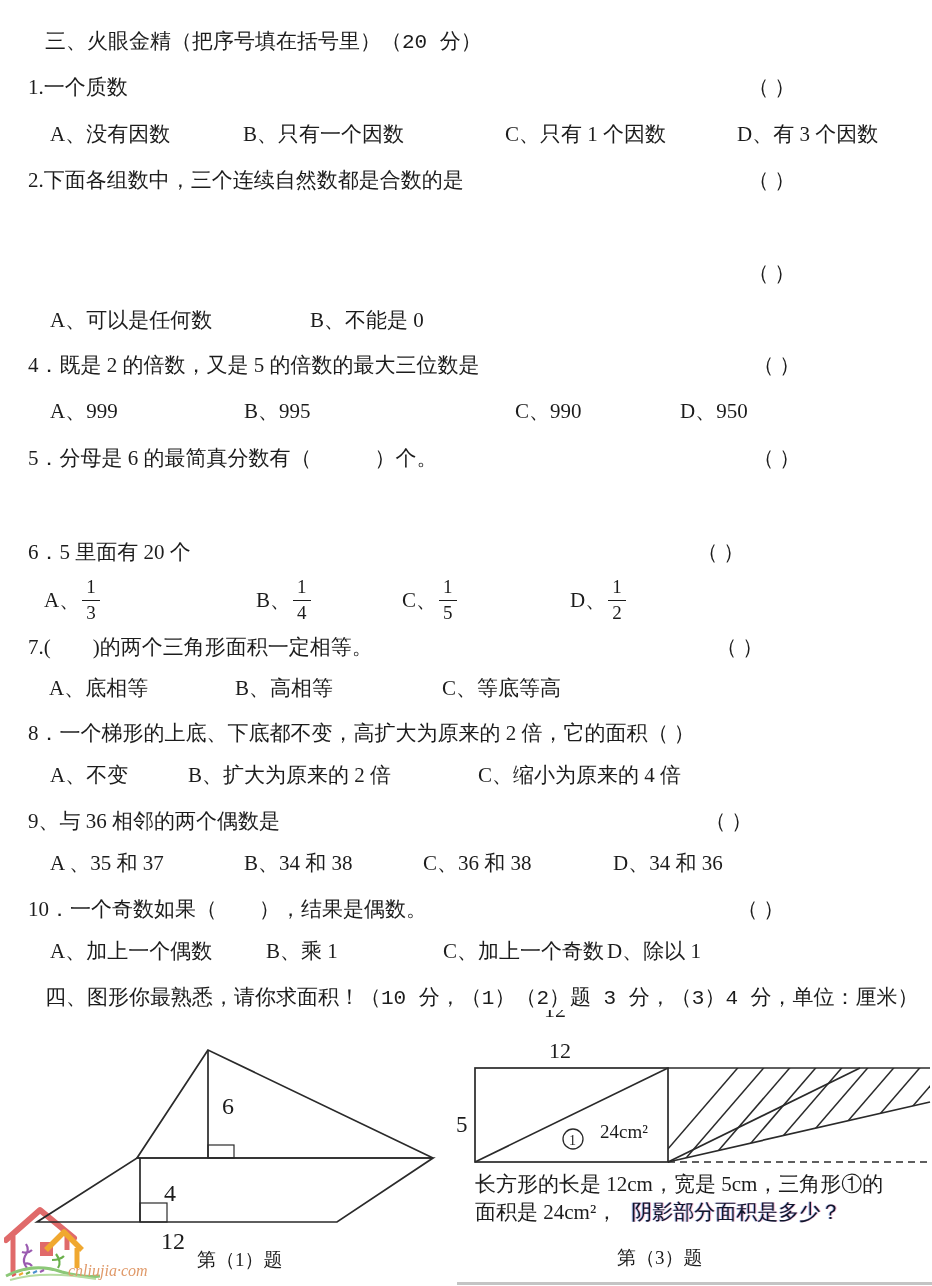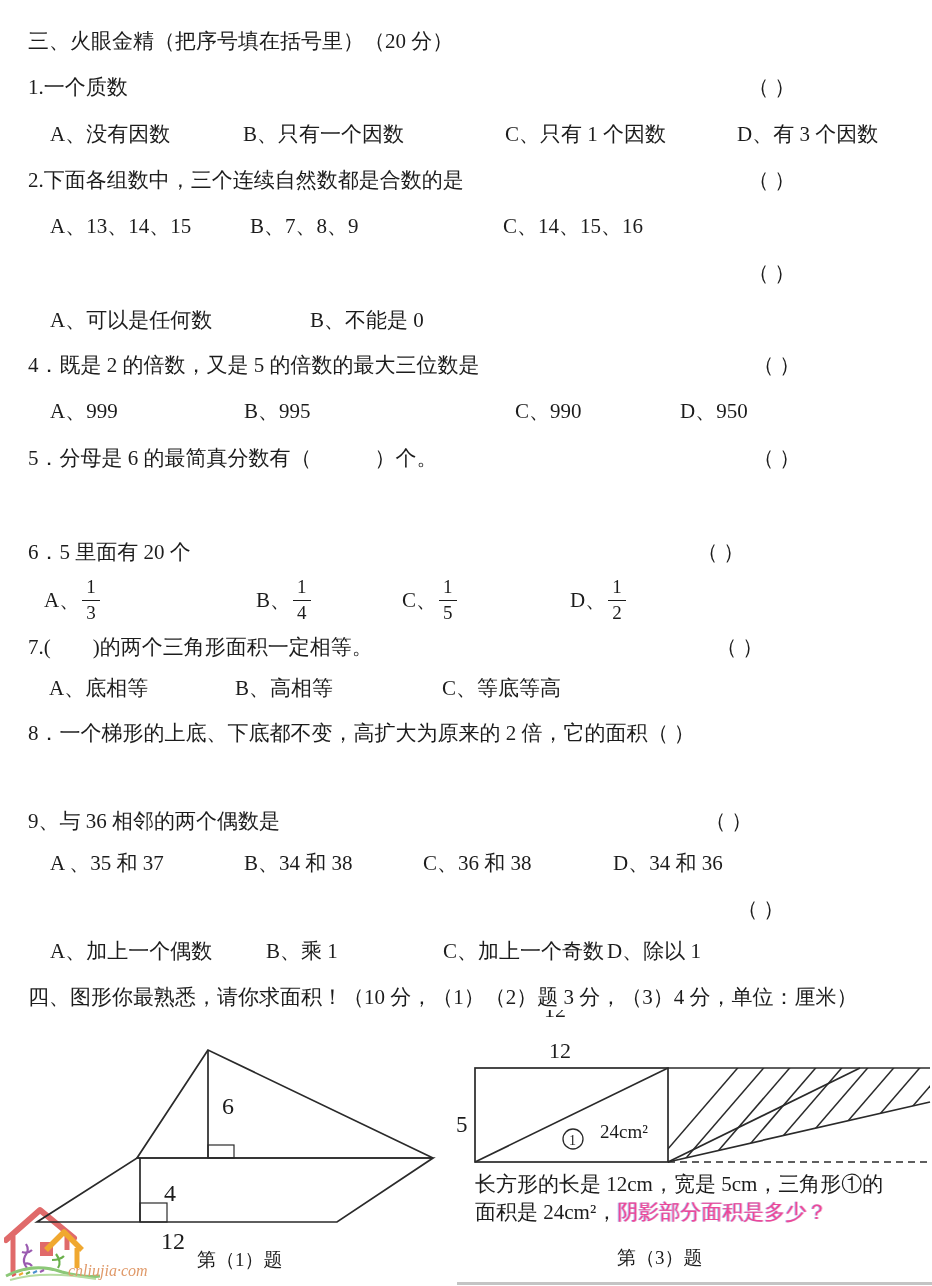--- a/index.html
+++ b/index.html
@@ -3,30 +3,30 @@
 <meta charset="utf-8">
 <style>
   html,body{margin:0;padding:0;background:#ffffff;}
   .page{
     position:relative;width:932px;height:1286px;background:#ffffff;overflow:hidden;
     font-family:"Liberation Serif","DejaVu Serif",serif;color:#1c1c1c;
   }
   .ln{position:absolute;left:0;width:932px;height:28px;font-size:21px;white-space:nowrap;}
   .ln>span{position:absolute;top:0;}
   .qt{left:28px;}
-  .ttl{left:28px;}
+  .ttl{left:45px;font-family:Liberation Mono, monospace;}
   .frow{position:absolute;left:0;width:932px;height:60px;}
   .fopt{position:absolute;top:0;display:inline-flex;align-items:center;height:58px;font-size:21px;}
   .frac{display:inline-block;text-align:center;font-size:19px;line-height:1.2;margin-left:2px;}
   .frac .num{display:block;border-bottom:1.5px solid #1c1c1c;padding:0 4px 1px 4px;}
   .frac .den{display:block;padding-top:1px;}
   .figsvg{position:absolute;left:0;top:1010px;z-index:3;}
   .cap{position:absolute;font-size:19px;z-index:4;white-space:nowrap;}
   .desc{position:absolute;left:475px;width:460px;font-size:21px;z-index:4;white-space:nowrap;}
-  .fringe{color:#ec4899;text-shadow:1px 0 rgba(220,40,120,0.35),-1px 0 rgba(40,90,220,0.35);}
+  .fringe{color:#0f172a;text-shadow:1px 0 rgba(220,40,120,0.35),-1px 0 rgba(40,90,220,0.35);margin-left:14px;}
   .partial12{position:absolute;left:544px;top:1010px;height:10px;overflow:hidden;z-index:4;font-size:22px;}
   .partial12>span{display:block;transform:translateY(-13px);}
   .watermark{position:absolute;left:4px;top:1206px;width:210px;height:80px;z-index:1;}
   .wm-name{position:absolute;left:66px;top:12px;font-size:36px;font-weight:bold;color:#e05858;letter-spacing:24px;white-space:nowrap;}
   .wm-url{position:absolute;left:64px;top:56px;font-size:16px;font-style:italic;color:#e09a6a;white-space:nowrap;}
   .edge-line{position:absolute;left:457px;top:1282px;width:475px;height:3px;background:#c4c4c4;z-index:0;}
 </style>
 </head>
 <body>
 
@@ -44,25 +44,20 @@
     <span style="left:50px">A、没有因数</span>
     <span style="left:243px">B、只有一个因数</span>
     <span style="left:505px">C、只有 1 个因数</span>
     <span style="left:737px">D、有 3 个因数</span>
   </div>
 
   <div class="ln" style="top:166px">
     <span class="qt">2.下面各组数中，三个连续自然数都是合数的是</span>
     <span style="left:748px">（ ）</span>
   </div>
-  <div class="ln" style="top:212px">
-    <span style="left:50px">A、13、14、15</span>
-    <span style="left:250px">B、7、8、9</span>
-    <span style="left:503px">C、14、15、16</span>
-  </div>
 
   <div class="ln" style="top:259px">
     <span style="left:748px">（ ）</span>
   </div>
   <div class="ln" style="top:306px">
     <span style="left:50px">A、可以是任何数</span>
     <span style="left:310px">B、不能是 0</span>
   </div>
 
   <div class="ln" style="top:351px">
@@ -122,33 +117,39 @@
   </div>
   <div class="ln" style="top:674px">
     <span style="left:49px">A、底相等</span>
     <span style="left:235px">B、高相等</span>
     <span style="left:442px">C、等底等高</span>
   </div>
 
   <div class="ln" style="top:719px">
     <span class="qt">8．一个梯形的上底、下底都不变，高扩大为原来的 2 倍，它的面积（  ）</span>
   </div>
+  <div class="ln" style="top:761px">
+    <span style="left:50px">A、不变</span>
+    <span style="left:188px">B、扩大为原来的 2 倍</span>
+    <span style="left:478px">C、缩小为原来的 4 倍</span>
+  </div>
 
   <div class="ln" style="top:807px">
     <span class="qt">9、与 36 相邻的两个偶数是</span>
     <span style="left:705px">（ ）</span>
   </div>
   <div class="ln" style="top:849px">
     <span style="left:50px">A 、35 和 37</span>
     <span style="left:244px">B、34 和 38</span>
     <span style="left:423px">C、36 和 38</span>
     <span style="left:613px">D、34 和 36</span>
   </div>
 
   <div class="ln" style="top:895px">
+    <span class="qt">10．一个奇数如果（　　），结果是偶数。</span>
     <span style="left:737px">（ ）</span>
   </div>
   <div class="ln" style="top:937px">
     <span style="left:50px">A、加上一个偶数</span>
     <span style="left:266px">B、乘 1</span>
     <span style="left:443px">C、加上一个奇数</span>
     <span style="left:607px">D、除以 1</span>
   </div>
 
   <div class="ln" style="top:983px">

